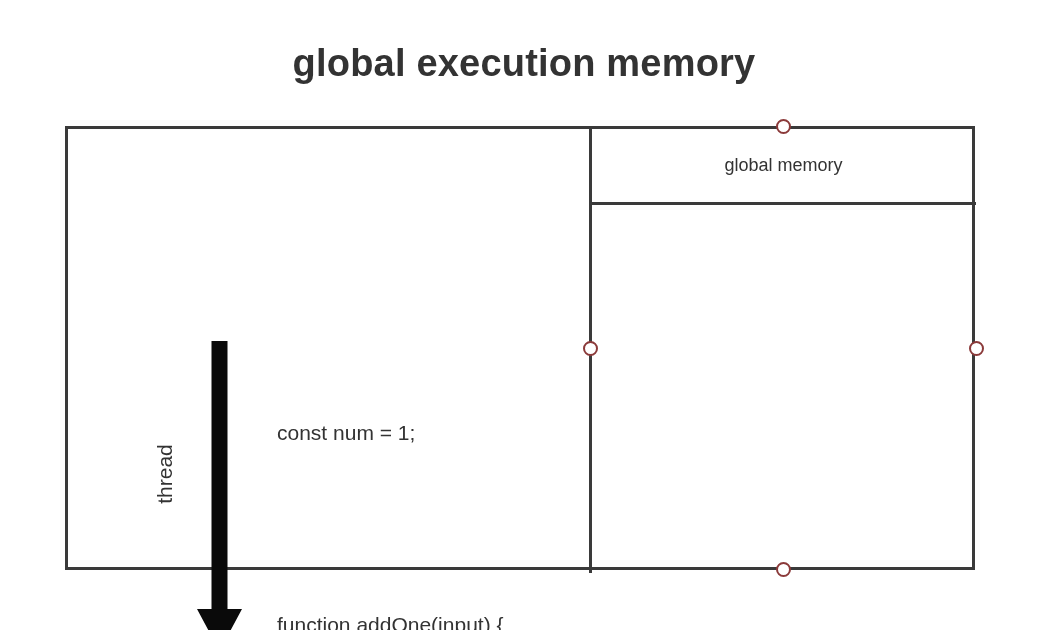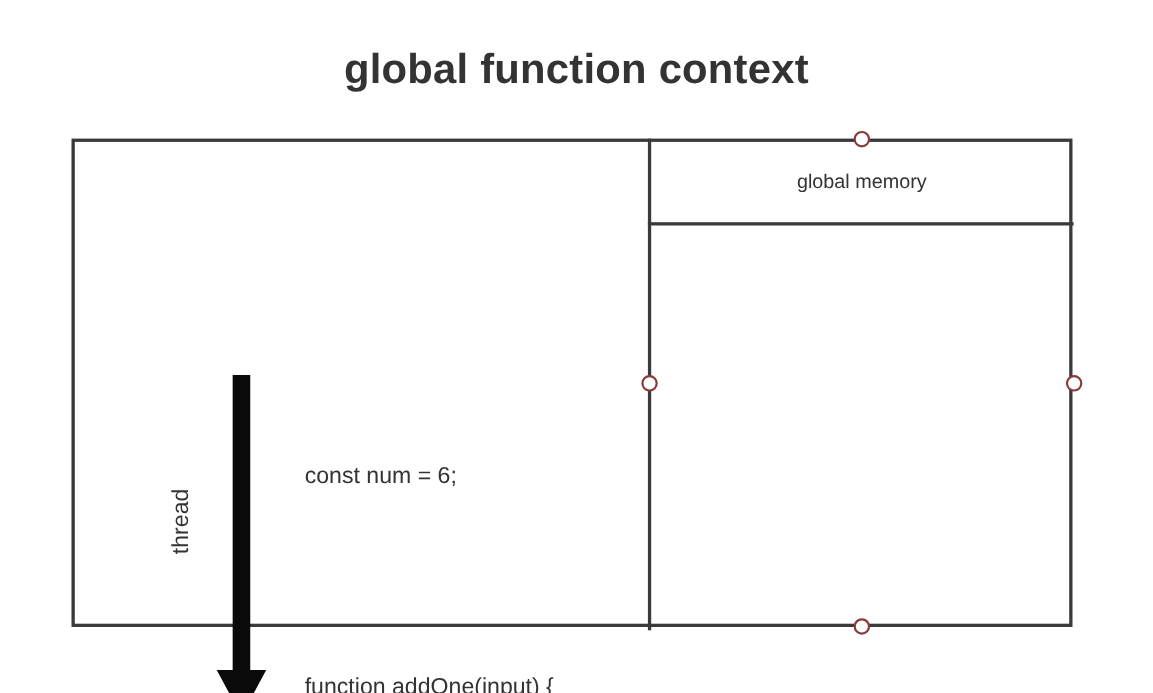--- a/index.html
+++ b/index.html
@@ -154,39 +154,39 @@
   .handle-top    { left: 776px; top: 119px; }
   .handle-bottom { left: 776px; top: 562px; }
   .handle-left   { left: 583px; top: 341px; }
   .handle-right  { left: 969px; top: 341px; }
 </style>
 </head>
 <body>
 
 <div id="canvas">
 
-  <div class="diagram-title">global function context</div>
+  <div class="diagram-title">global execution memory</div>
 
   <div class="frame"></div>
 
   <div class="divider-vertical"></div>
   <div class="divider-horizontal"></div>
 
   <div class="thread-panel">
 
     <div class="thread-arrow">
       <svg width="47" height="310" viewBox="0 0 47 310" xmlns="http://www.w3.org/2000/svg">
         <polygon points="15.5,0 31.5,0 31.5,268 46,268 23.5,310 1,268 15.5,268" fill="#0a0a0a"></polygon>
       </svg>
     </div>
 
     <div class="thread-label">thread</div>
 
     <div class="code-block">
-      <div class="code-line">const num = 6;</div>
+      <div class="code-line">const num = 1;</div>
       <div class="code-line blank"></div>
       <div class="code-line">function addOne(input) {</div>
       
       
       
       
       
     </div>
   </div>
 

